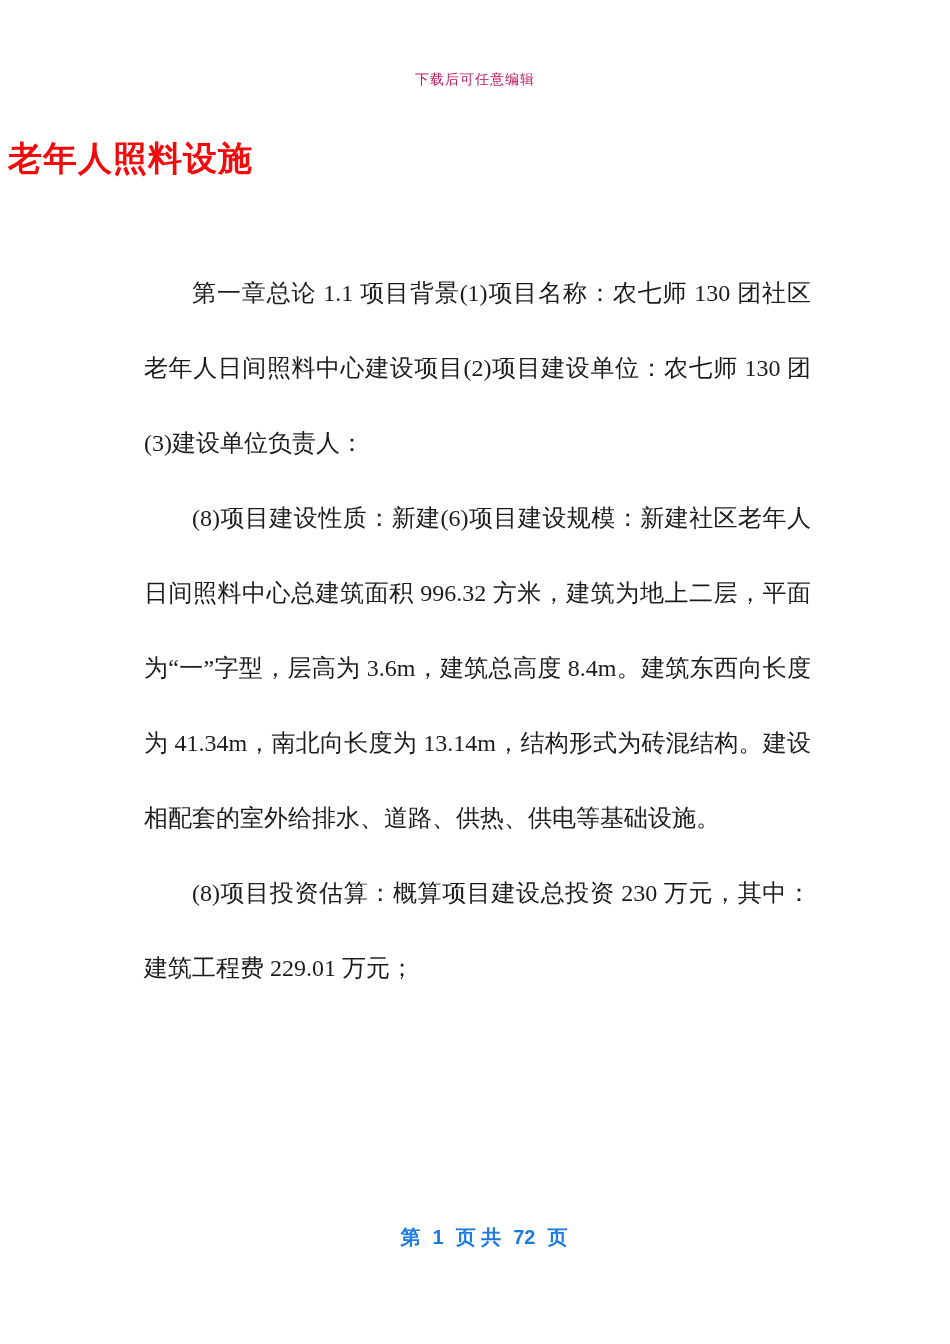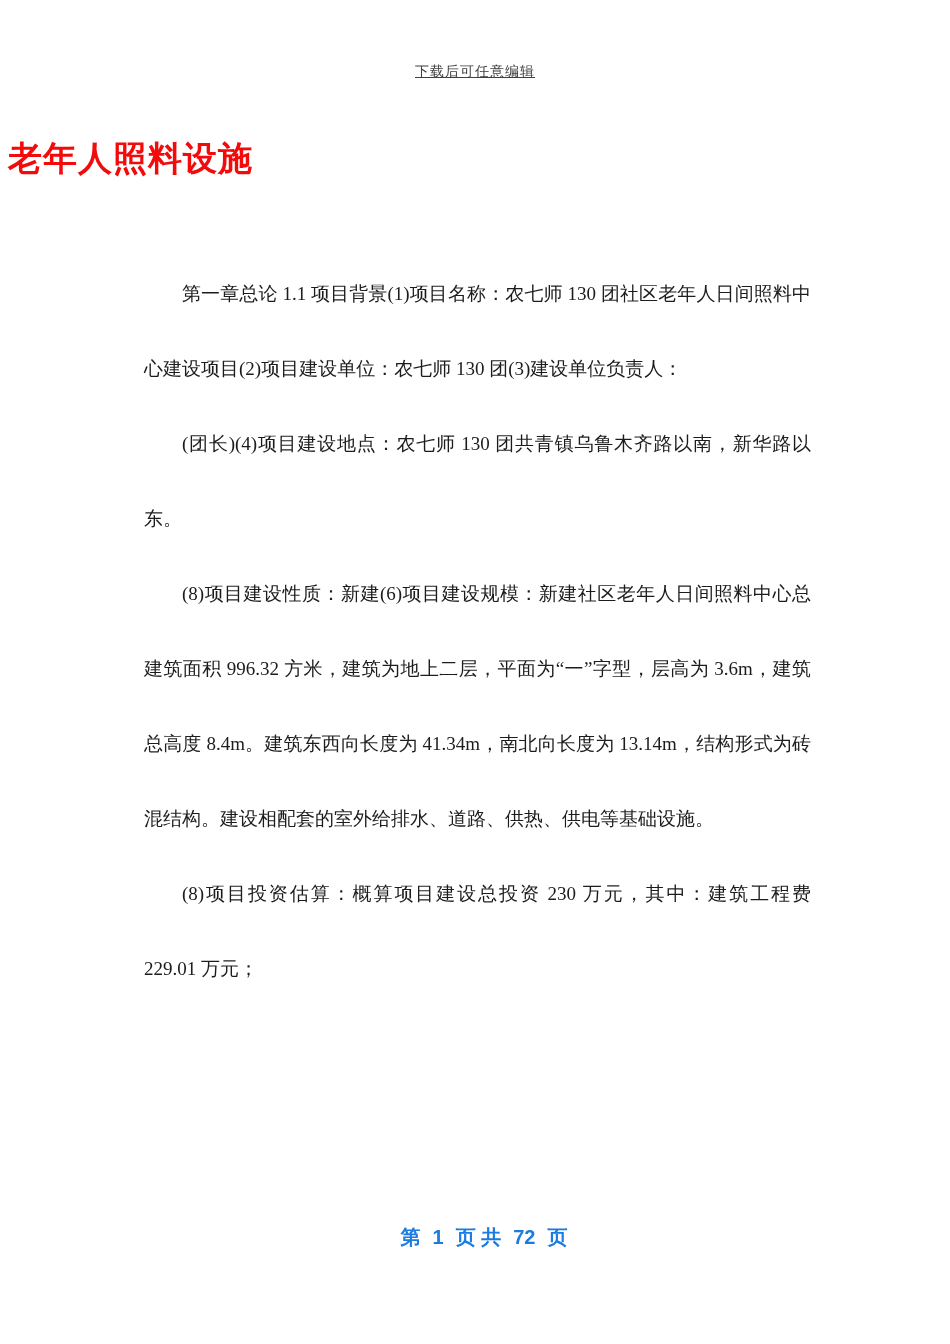--- a/index.html
+++ b/index.html
@@ -10,50 +10,49 @@
   .page {
     position: relative;
     width: 950px;
     height: 1344px;
     background: #ffffff;
     overflow: hidden;
     font-family: "Liberation Serif", "DejaVu Serif", serif;
   }
   .header-note {
     position: absolute;
-    top: 62px;
+    top: 70px;
     left: 0;
     width: 100%;
     text-align: center;
     font-size: 14px;
     line-height: 1.4;
-    color: #404040;
+    color: #be185d;
     letter-spacing: 1px;
-    text-decoration: underline;
   }
   .doc-title {
     position: absolute;
     top: 130px;
     left: 0;
     width: 100%;
     margin: 8px;
     text-align: left;
     font-size: 34px;
     line-height: 1.4;
     font-weight: 700;
     color: #f30a0a;
     font-family: Liberation Mono, monospace;
     letter-spacing: 1px;
   }
   .content {
     position: absolute;
     top: 256px;
     left: 144px;
     width: 667px;
-    font-size: 19px;
+    font-size: 24px;
     line-height: 75px;
     color: #1c1c1c;
     text-align: justify;
     text-justify: inter-character;
   }
   .content p {
     margin: 0;
     padding: 0;
     text-indent: 2em;
   }
@@ -78,21 +77,20 @@
 <body>
 
 <div class="page">
 
   <div class="header-note">下载后可任意编辑</div>
 
   <h1 class="doc-title">老年人照料设施</h1>
 
   <div class="content">
     <p>第一章总论 1.1 项目背景(1)项目名称：农七师 130 团社区老年人日间照料中心建设项目(2)项目建设单位：农七师 130 团(3)建设单位负责人：</p>
-    <p>(团长)(4)项目建设地点：农七师 130 团共青镇乌鲁木齐路以南，新华路以东。</p>
     <p>(8)项目建设性质：新建(6)项目建设规模：新建社区老年人日间照料中心总建筑面积 996.32 方米，建筑为地上二层，平面为“一”字型，层高为 3.6m，建筑总高度 8.4m。建筑东西向长度为 41.34m，南北向长度为 13.14m，结构形式为砖混结构。建设相配套的室外给排水、道路、供热、供电等基础设施。</p>
     <p>(8)项目投资估算：概算项目建设总投资 230 万元，其中：建筑工程费 229.01 万元；</p>
   </div>
 
   <div class="page-footer">
     <span>第</span><span>1</span><span>页 共</span><span>72</span><span>页</span>
   </div>
 
 </div>
 

